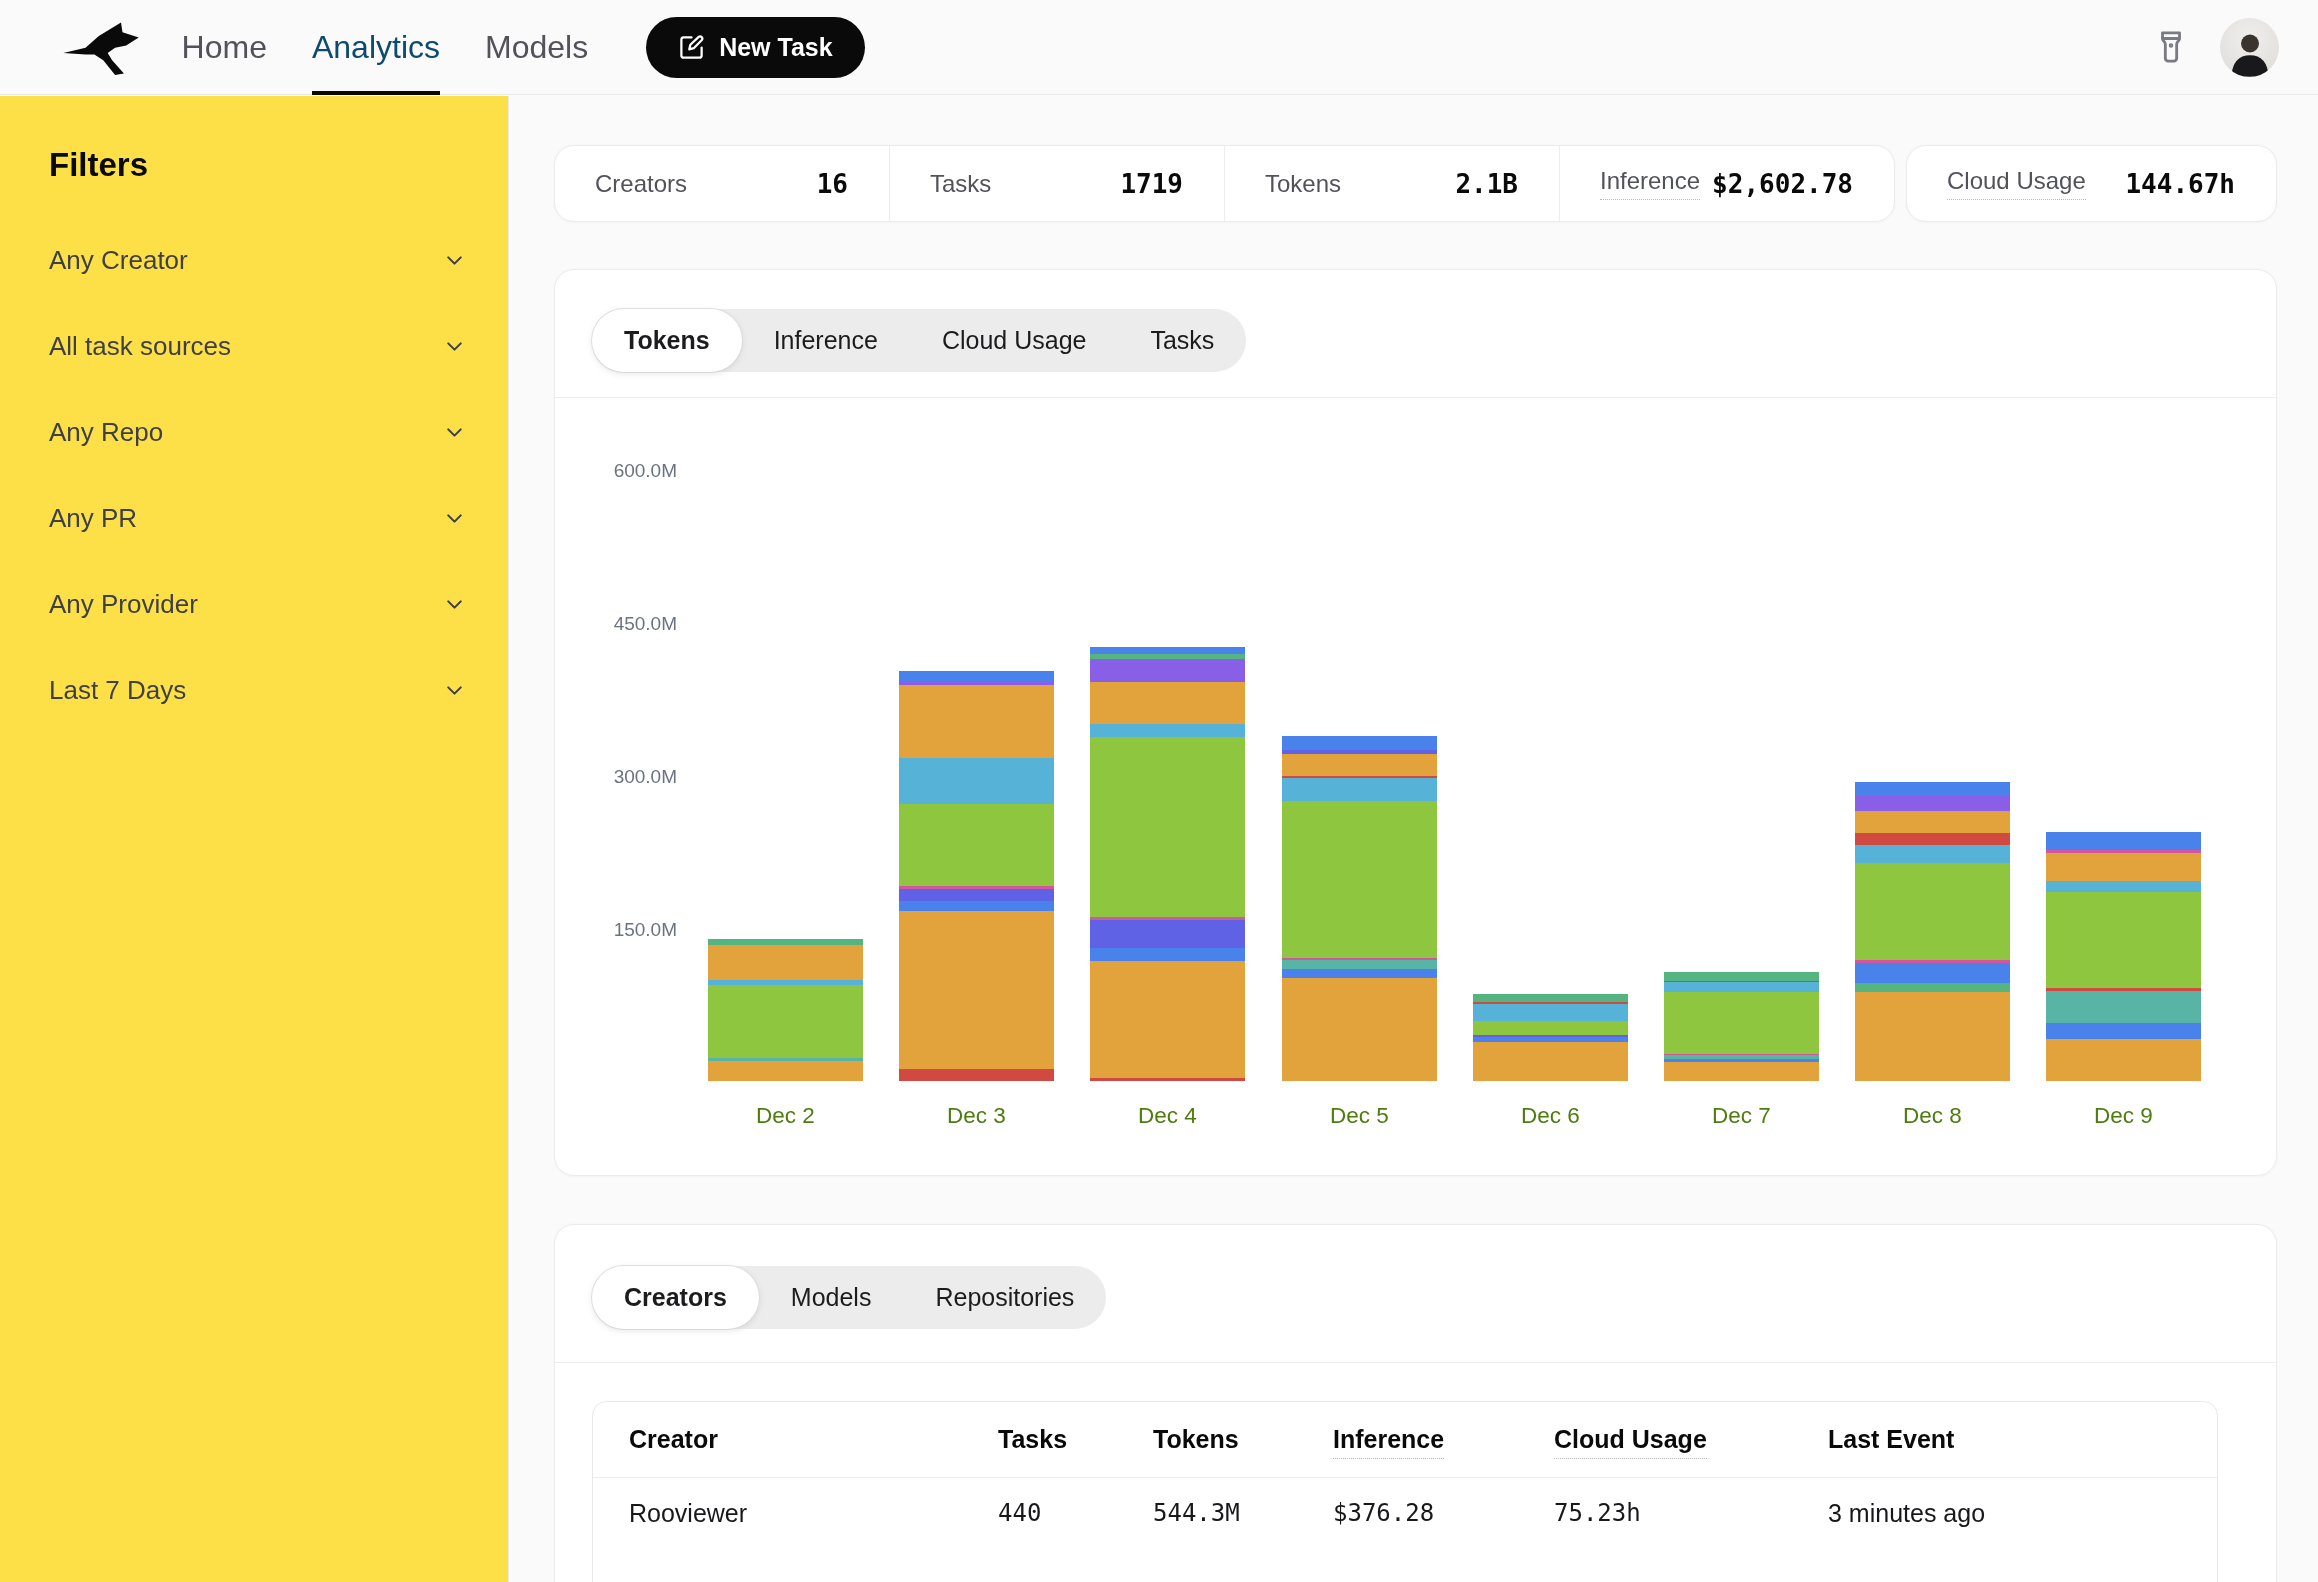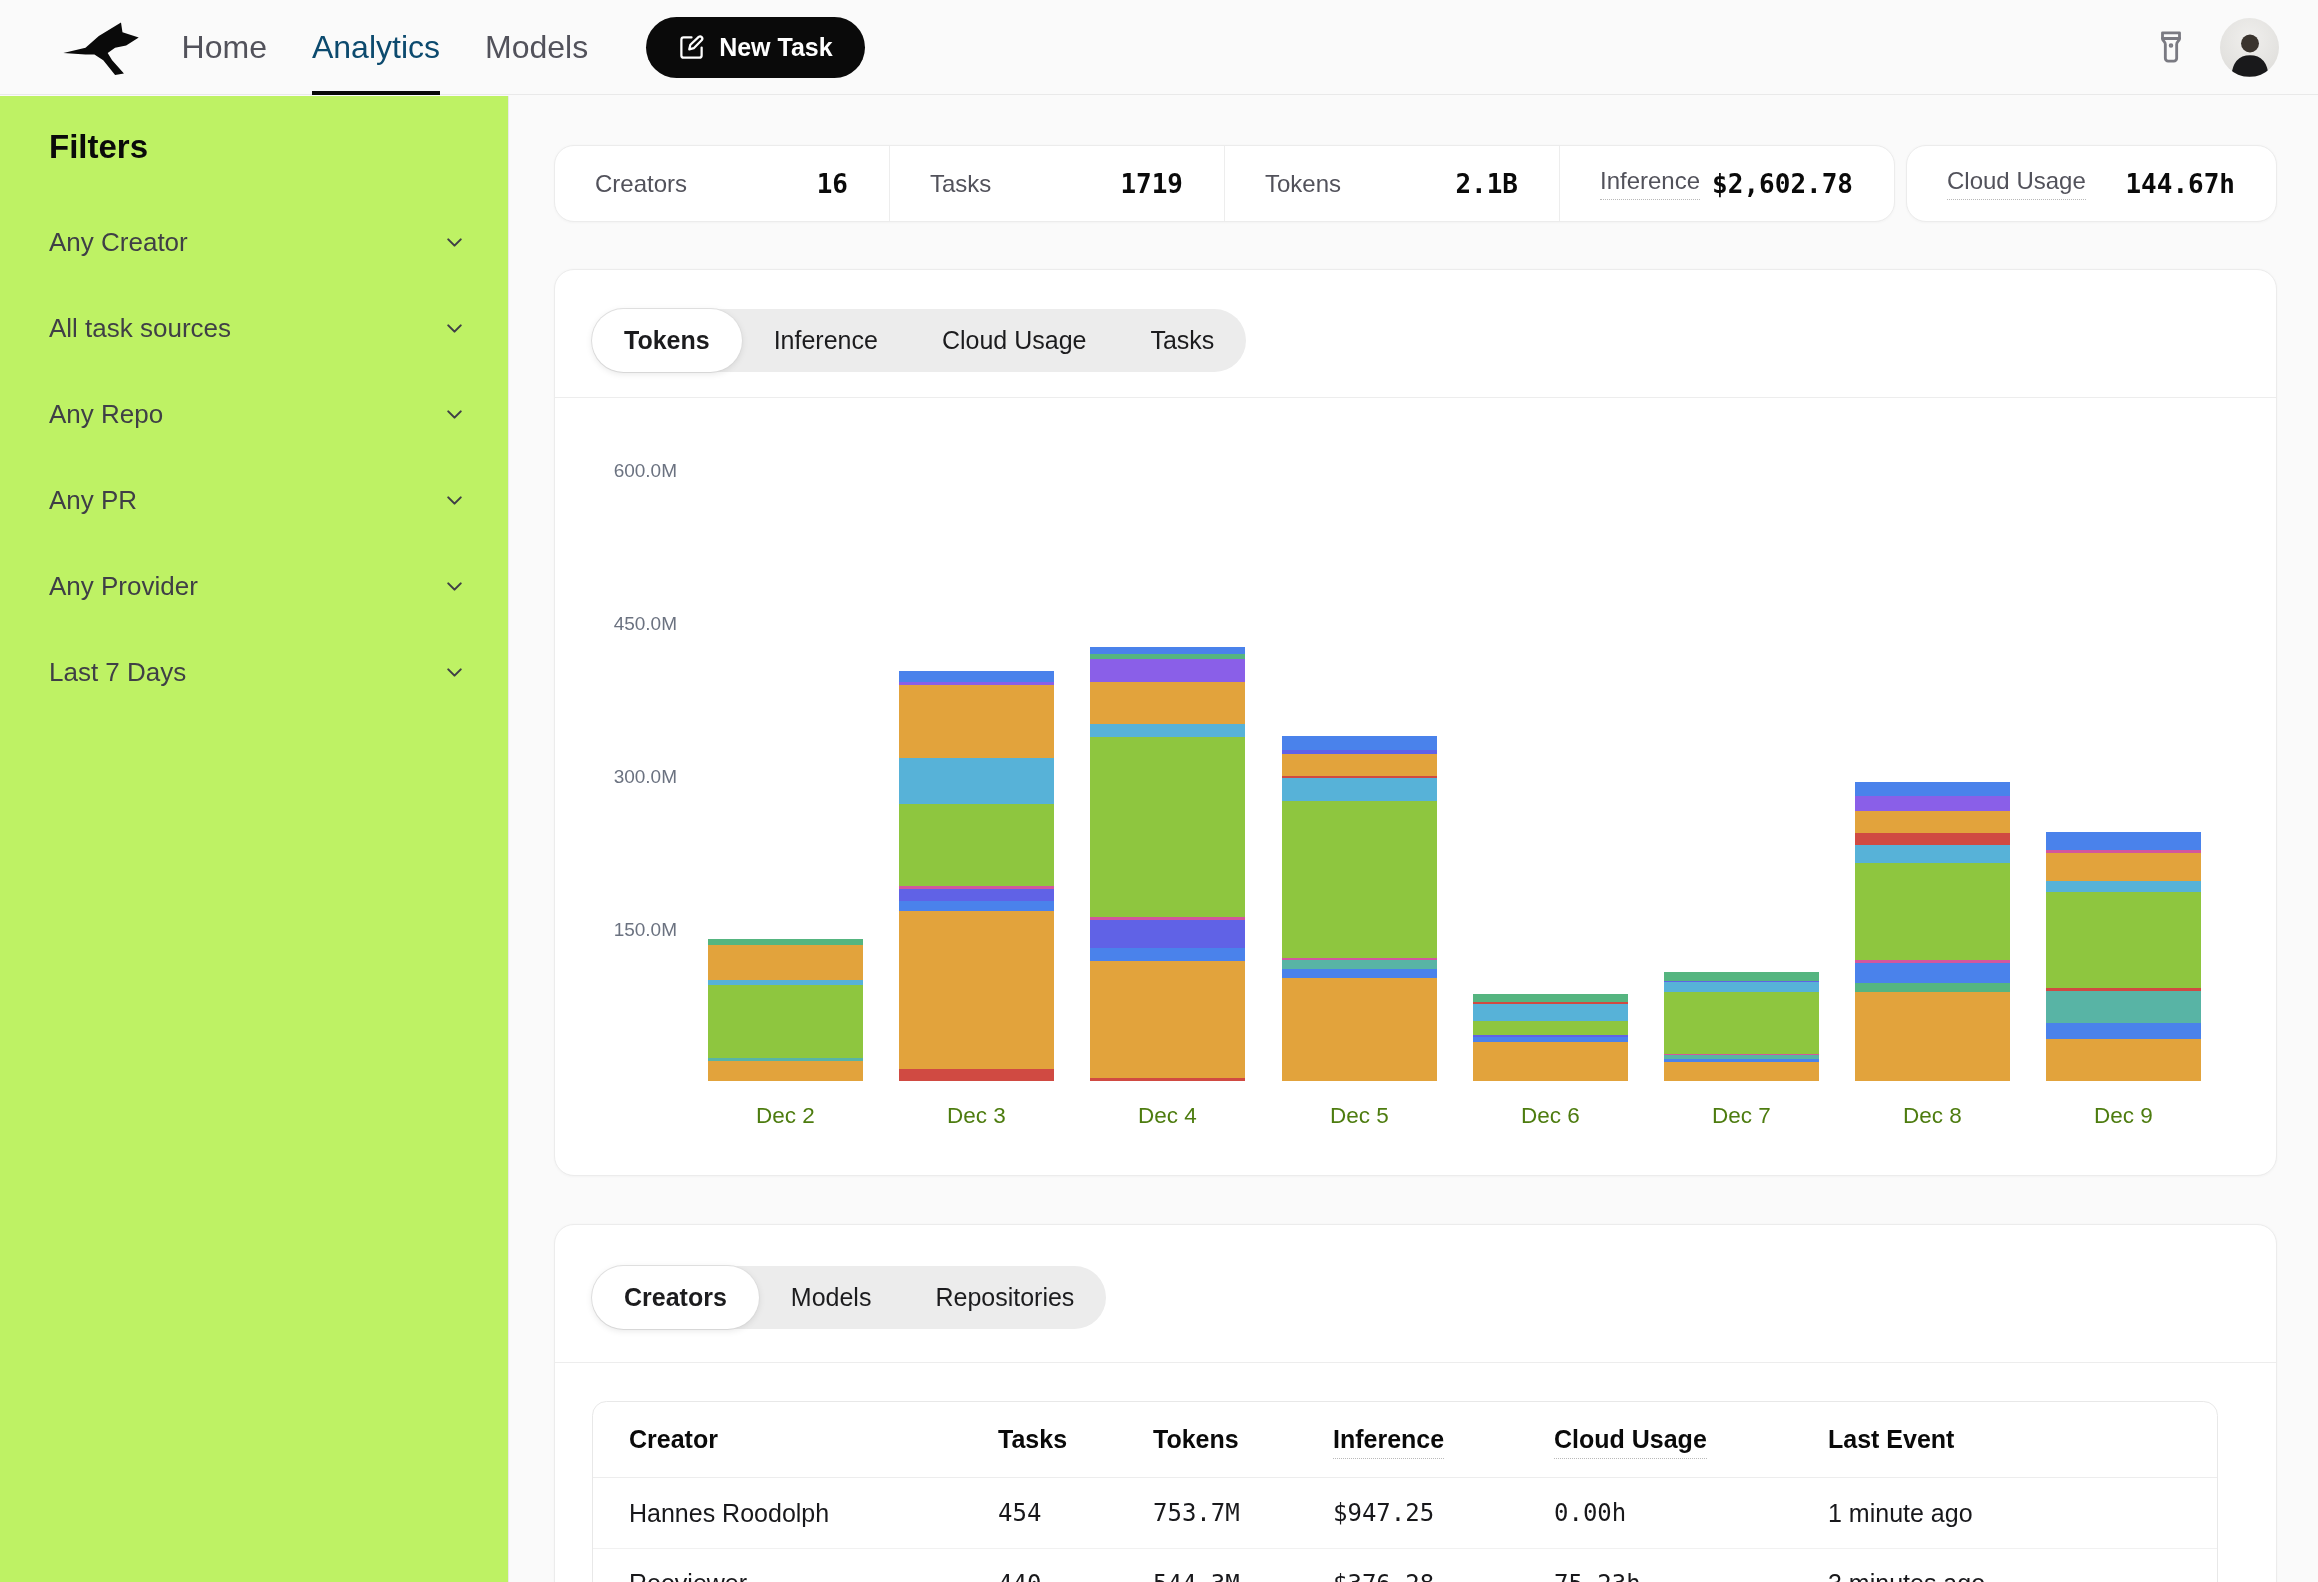--- a/index.html
+++ b/index.html
@@ -35,22 +35,22 @@
   .torch-btn { width:40px; height:40px; display:flex; align-items:center; justify-content:center; cursor:pointer; background:none; border:none; }
   .avatar {
     width:59px; height:59px; border-radius:50%; overflow:hidden; cursor:pointer;
     background:radial-gradient(circle at 50% 35%, #f0efed 0%, #dcdbd8 100%);
     display:flex; align-items:flex-end; justify-content:center;
   }
 
   
   .sidebar {
     position:absolute; left:0; top:96px; width:509px; height:1486px;
-    background:#bef264; border-right:0.9px solid #e9e9e9;
-    padding:32px 41px 0 49px;
+    background:#fde047; border-right:0.9px solid #e9e9e9;
+    padding:50px 41px 0 49px;
   }
   .sidebar h2 { font-size:33px; font-weight:700; color:#0a0a0a; margin-bottom:58px; }
   .filter-row {
     height:36px; margin-bottom:50px; display:flex; align-items:center; justify-content:space-between;
     cursor:pointer;
   }
   .filter-row span.flabel { font-size:26px; color:#3f3f46; }
 
   
   .card {
@@ -361,28 +361,20 @@
   <div class="table-card">
     <div class="trow thead">
       <div class="th">Creator</div>
       <div class="th">Tasks</div>
       <div class="th">Tokens</div>
       <div class="th dotted"><span>Inference</span></div>
       <div class="th dotted"><span>Cloud Usage</span></div>
       <div class="th">Last Event</div>
     </div>
     <div class="trow tbody">
-      <div class="td">Hannes Roodolph</div>
-      <div class="td num">454</div>
-      <div class="td num">753.7M</div>
-      <div class="td num">$947.25</div>
-      <div class="td num">0.00h</div>
-      <div class="td">1 minute ago</div>
-    </div>
-    <div class="trow tbody">
       <div class="td">Rooviewer</div>
       <div class="td num">440</div>
       <div class="td num">544.3M</div>
       <div class="td num">$376.28</div>
       <div class="td num">75.23h</div>
       <div class="td">3 minutes ago</div>
     </div>
   </div>
 </section>
 

